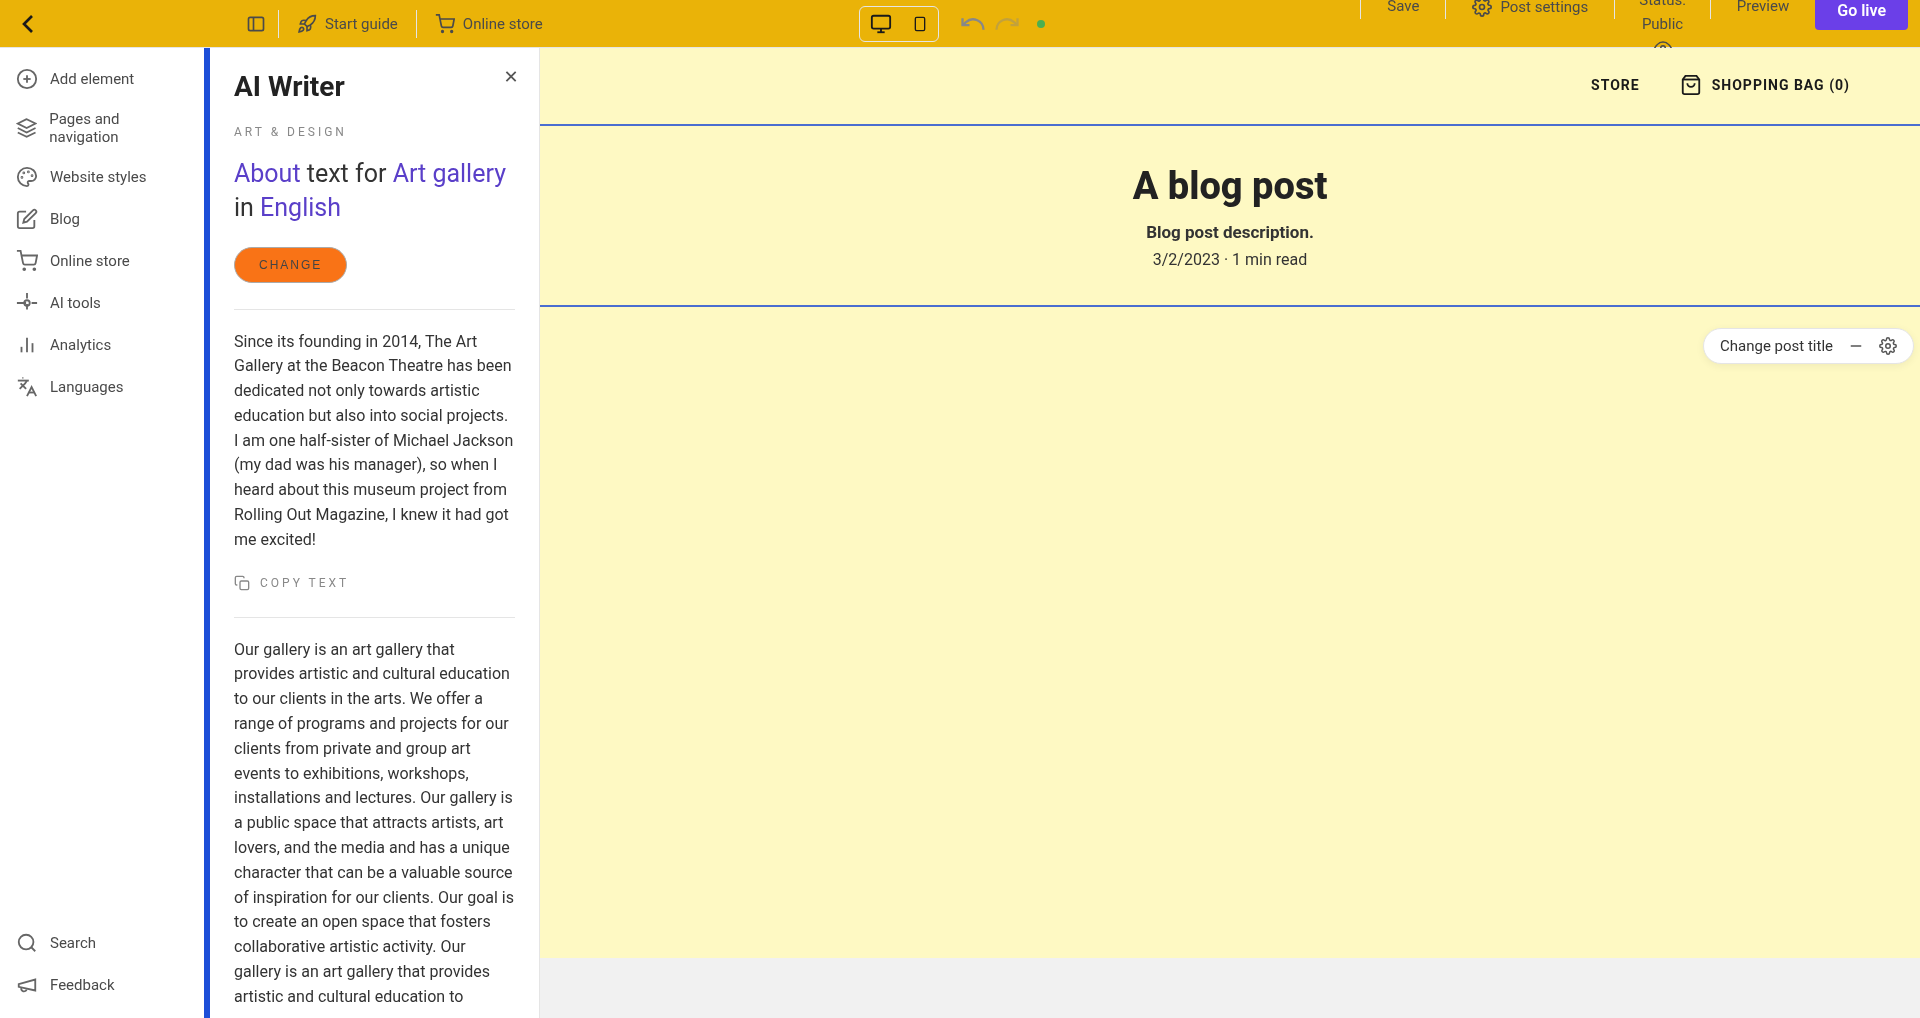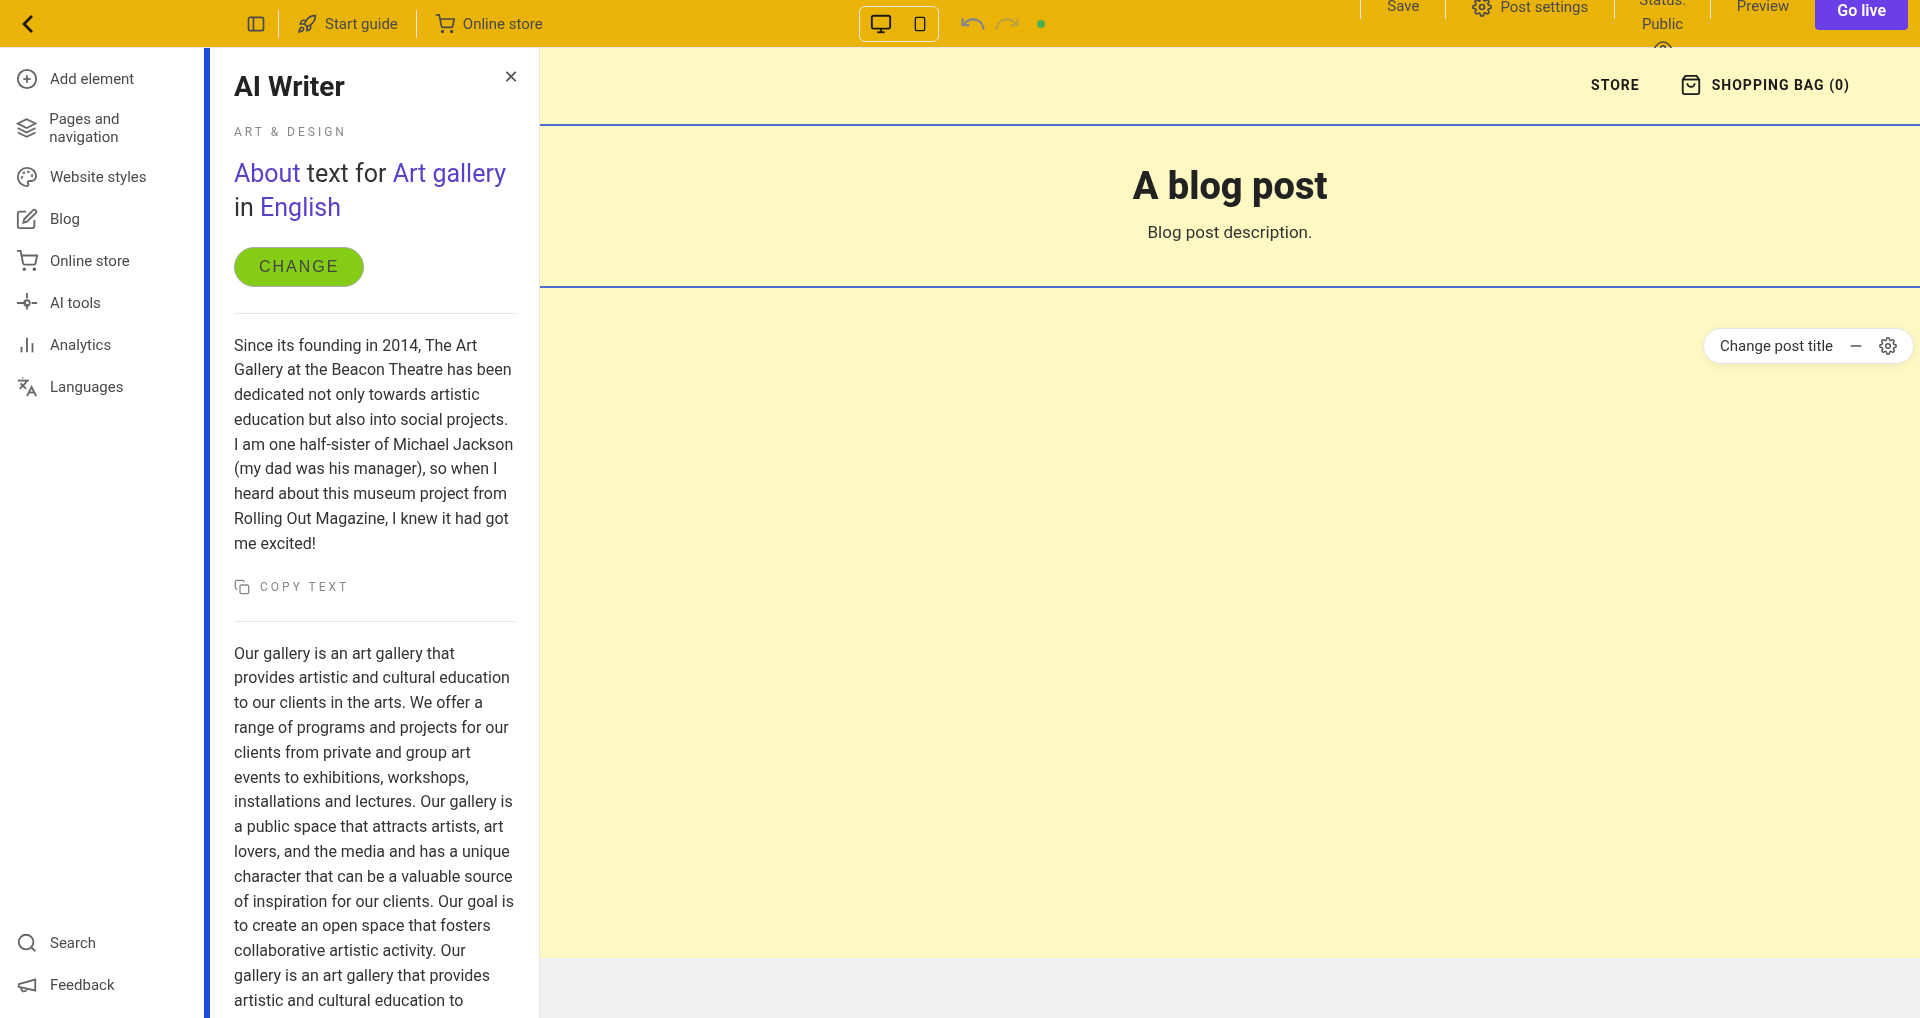--- a/index.html
+++ b/index.html
@@ -34,36 +34,36 @@
 .sidebar-bottom { border-top: 0; padding: 8px 0 12px; }
 
 
 .ai-panel { width: 330px; border-right: 1px solid #e5e5e5; background: #fff; padding: 22px 24px 0; position: relative; overflow-y: auto; }
 .ai-panel::-webkit-scrollbar { width: 0; }
 .ai-title { font-size: 28px; font-weight: 700; color: #222; margin-bottom: 22px; }
 .ai-close { position: absolute; top: 18px; right: 18px; cursor: pointer; color: #555; width: 20px; height: 20px; display: flex; align-items: center; justify-content: center; font-size: 18px; }
 .ai-category { font-size: 12px; letter-spacing: 3px; color: #888; margin-bottom: 18px; }
 .ai-headline { font-size: 25px; line-height: 1.35; color: #333; margin-bottom: 22px; }
 .ai-headline .hl { color: #5a3fc9; }
-.change-btn { border: 1px solid #aaa; border-radius: 22px; padding: 10px 24px; font-size: 16px; letter-spacing: 2px; color: #444; background: #84cc16; cursor: pointer; }
+.change-btn { border: 1px solid #aaa; border-radius: 22px; padding: 10px 24px; font-size: 12px; letter-spacing: 2px; color: #444; background: #f97316; cursor: pointer; }
 .ai-divider { height: 1px; background: #e5e5e5; margin: 26px 0 20px; }
 .ai-body { font-size: 16px; line-height: 1.55; color: #333; margin-bottom: 22px; }
 .copy-text { display: flex; align-items: center; gap: 10px; font-size: 12px; letter-spacing: 3px; color: #888; cursor: pointer; margin-bottom: 22px; }
 .copy-text .ic { width: 16px; height: 16px; }
 
 
 .canvas { flex: 1; background: #fef9c3; position: relative; overflow: hidden; }
 .store-header { display: flex; align-items: center; justify-content: flex-end; gap: 40px; padding: 26px 70px 20px; font-size: 14px; font-weight: 700; letter-spacing: 1px; }
 .store-link { cursor: pointer; }
 .shopping-bag { display: flex; align-items: center; gap: 10px; cursor: pointer; text-align: right; }
 .shopping-bag .ic { width: 22px; height: 22px; }
 
 .post-block { border-top: 2px solid #4a6ed0; border-bottom: 2px solid #4a6ed0; padding: 38px 0 36px; margin-top: 8px; text-align: center; position: relative; }
 .post-title { font-size: 38px; font-weight: 800; color: #222; margin-bottom: 14px; }
-.post-desc { font-size: 17px; color: #333; margin-bottom: 8px; }
+.post-desc { font-size: 17px; color: #333; margin-bottom: 8px; font-weight: bold; }
 .post-meta { font-size: 16px; color: #333; }
 
 .floating-toolbar { position: absolute; right: 6px; top: 280px; background: #fff; border: 1px solid #e5e5e5; border-radius: 22px; padding: 8px 16px; display: flex; align-items: center; gap: 14px; box-shadow: 0 2px 8px rgba(0,0,0,0.06); }
 .floating-toolbar .lbl { font-size: 15px; color: #333; }
 .floating-toolbar .ic { width: 18px; height: 18px; display: flex; align-items: center; justify-content: center; cursor: pointer; color: #555; }
 
 .canvas-footer { position: absolute; bottom: 0; left: 0; right: 0; height: 60px; background: #f1f1f1; }
 
 .ic svg { width: 100%; height: 100%; display: block; }
 </style>
@@ -339,20 +339,21 @@
               <path d="M16 10a4 4 0 0 1-8 0"></path>
             </svg>
           </span>
         <span>SHOPPING BAG (0)</span>
       </div>
     </div>
 
     <div class="post-block">
       <div class="post-title">A blog post</div>
       <div class="post-desc">Blog post description.</div>
+      <div class="post-meta">3/2/2023 · 1 min read</div>
     </div>
 
     <div class="floating-toolbar">
       <span class="lbl">Change post title</span>
       <span class="ic">
           <svg viewBox="0 0 24 24" fill="none" stroke="currentColor" stroke-width="2">
             <line x1="5" y1="12" x2="19" y2="12"></line>
           </svg>
         </span>
       <span class="ic">

